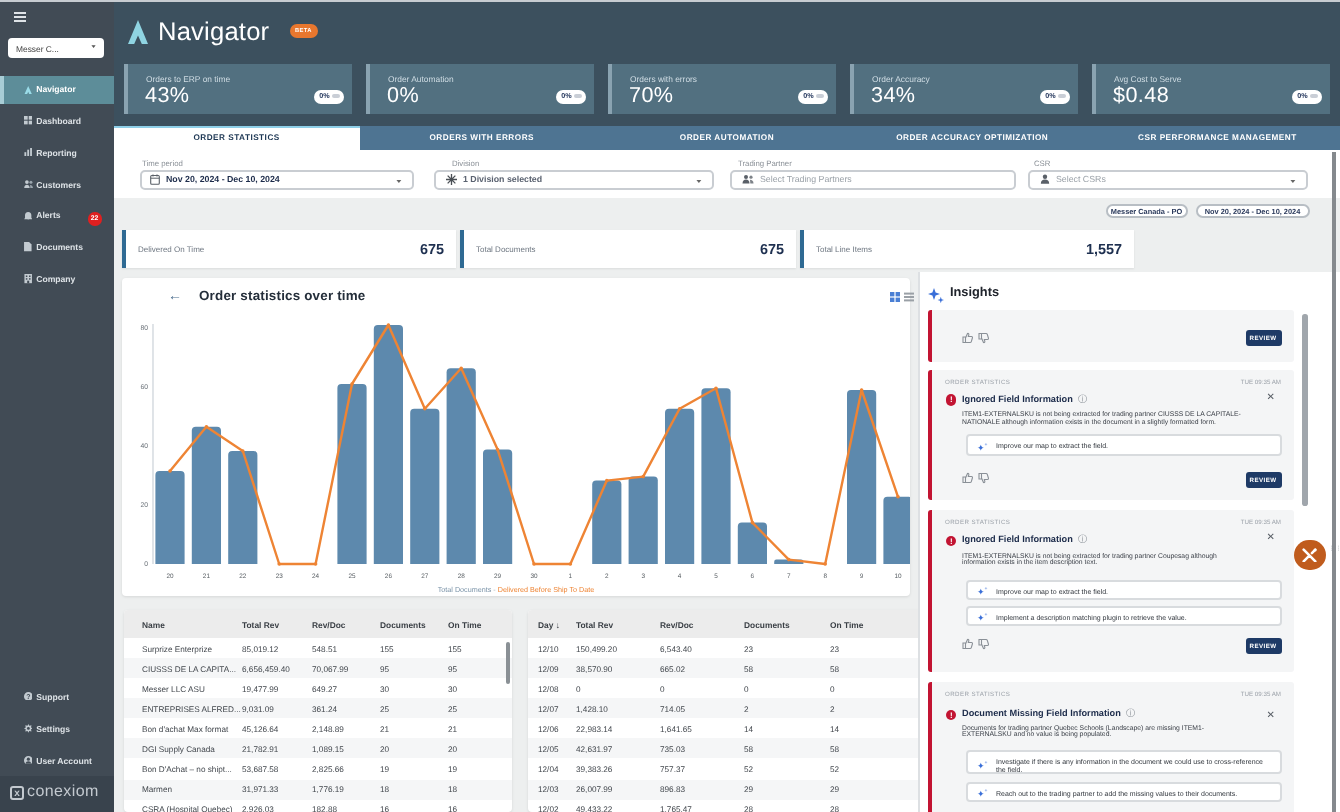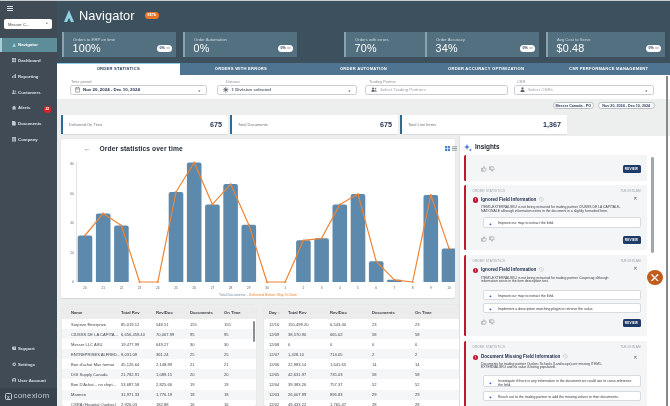--- a/index.html
+++ b/index.html
@@ -147,35 +147,35 @@
 </div>
 
 <div id="hdr"></div>
 <svg class="abs" style="left:64px;top:10px;" width="10" height="12" viewBox="0 0 10 12">
       <path d="M0,12 L5,0 L10,12 L6.9,12 L5,7.8 L3.1,12 Z" fill="#8fd4e2"></path>
     </svg>
 <div class="abs" style="left:79px;top:8px;font-size:12.8px;color:#fff;letter-spacing:0.1px;">Navigator</div>
 <div class="abs" style="left:145px;top:12px;width:13.5px;height:7px;background:#e8772e;border-radius:3.5px;color:#fff;font-size:2.9px;font-weight:bold;text-align:center;line-height:7.2px;letter-spacing:0.2px;">BETA</div>
 <div class="kcard" style="left:62px;">
       <div class="lb">Orders to ERP on time</div>
-      <div class="vl">100%</div>
+      <div class="vl">43%</div>
       <div class="pill">
         <span class="p1">0%</span>
         <span class="p2"></span>
       </div>
     </div>
 <div class="kcard" style="left:183px;">
       <div class="lb">Order Automation</div>
       <div class="vl">0%</div>
       <div class="pill">
         <span class="p1">0%</span>
         <span class="p2"></span>
       </div>
     </div>
-<div class="kcard" style="left:304px;margin-left:40px;">
+<div class="kcard" style="left:304px;">
       <div class="lb">Orders with errors</div>
       <div class="vl">70%</div>
       <div class="pill">
         <span class="p1">0%</span>
         <span class="p2"></span>
       </div>
     </div>
 <div class="kcard" style="left:425px;">
       <div class="lb">Order Accuracy</div>
       <div class="vl">34%</div>
@@ -245,21 +245,21 @@
 <div class="scard" style="left:61px;width:167px;">
       <span class="sl">Delivered On Time</span>
       <span class="sv">675</span>
     </div>
 <div class="scard" style="left:230px;width:168px;">
       <span class="sl">Total Documents</span>
       <span class="sv">675</span>
     </div>
 <div class="scard" style="left:400px;width:167px;">
       <span class="sl">Total Line Items</span>
-      <span class="sv">1,367</span>
+      <span class="sv">1,557</span>
     </div>
 
 <div class="wcard" style="left:61px;top:139px;width:394px;height:159px;"></div>
 <div class="abs" style="left:84px;top:146px;font-size:7px;color:#4d6f8f;line-height:6.5px;">←</div>
 <div class="abs" style="left:99.5px;top:145.3px;font-size:6.7px;font-weight:bold;color:#242e3a;letter-spacing:0.1px;">Order statistics over time</div>
 <svg class="abs" style="left:445px;top:145.5px;" width="5" height="5" viewBox="0 0 5 5">
       <rect x="0" y="0" width="2.2" height="2.2" fill="#4a7fd4"></rect>
       <rect x="2.8" y="0" width="2.2" height="2.2" fill="#4a7fd4"></rect>
       <rect x="0" y="2.8" width="2.2" height="2.2" fill="#4a7fd4"></rect>
       <rect x="2.8" y="2.8" width="2.2" height="2.2" fill="#4a7fd4"></rect>

